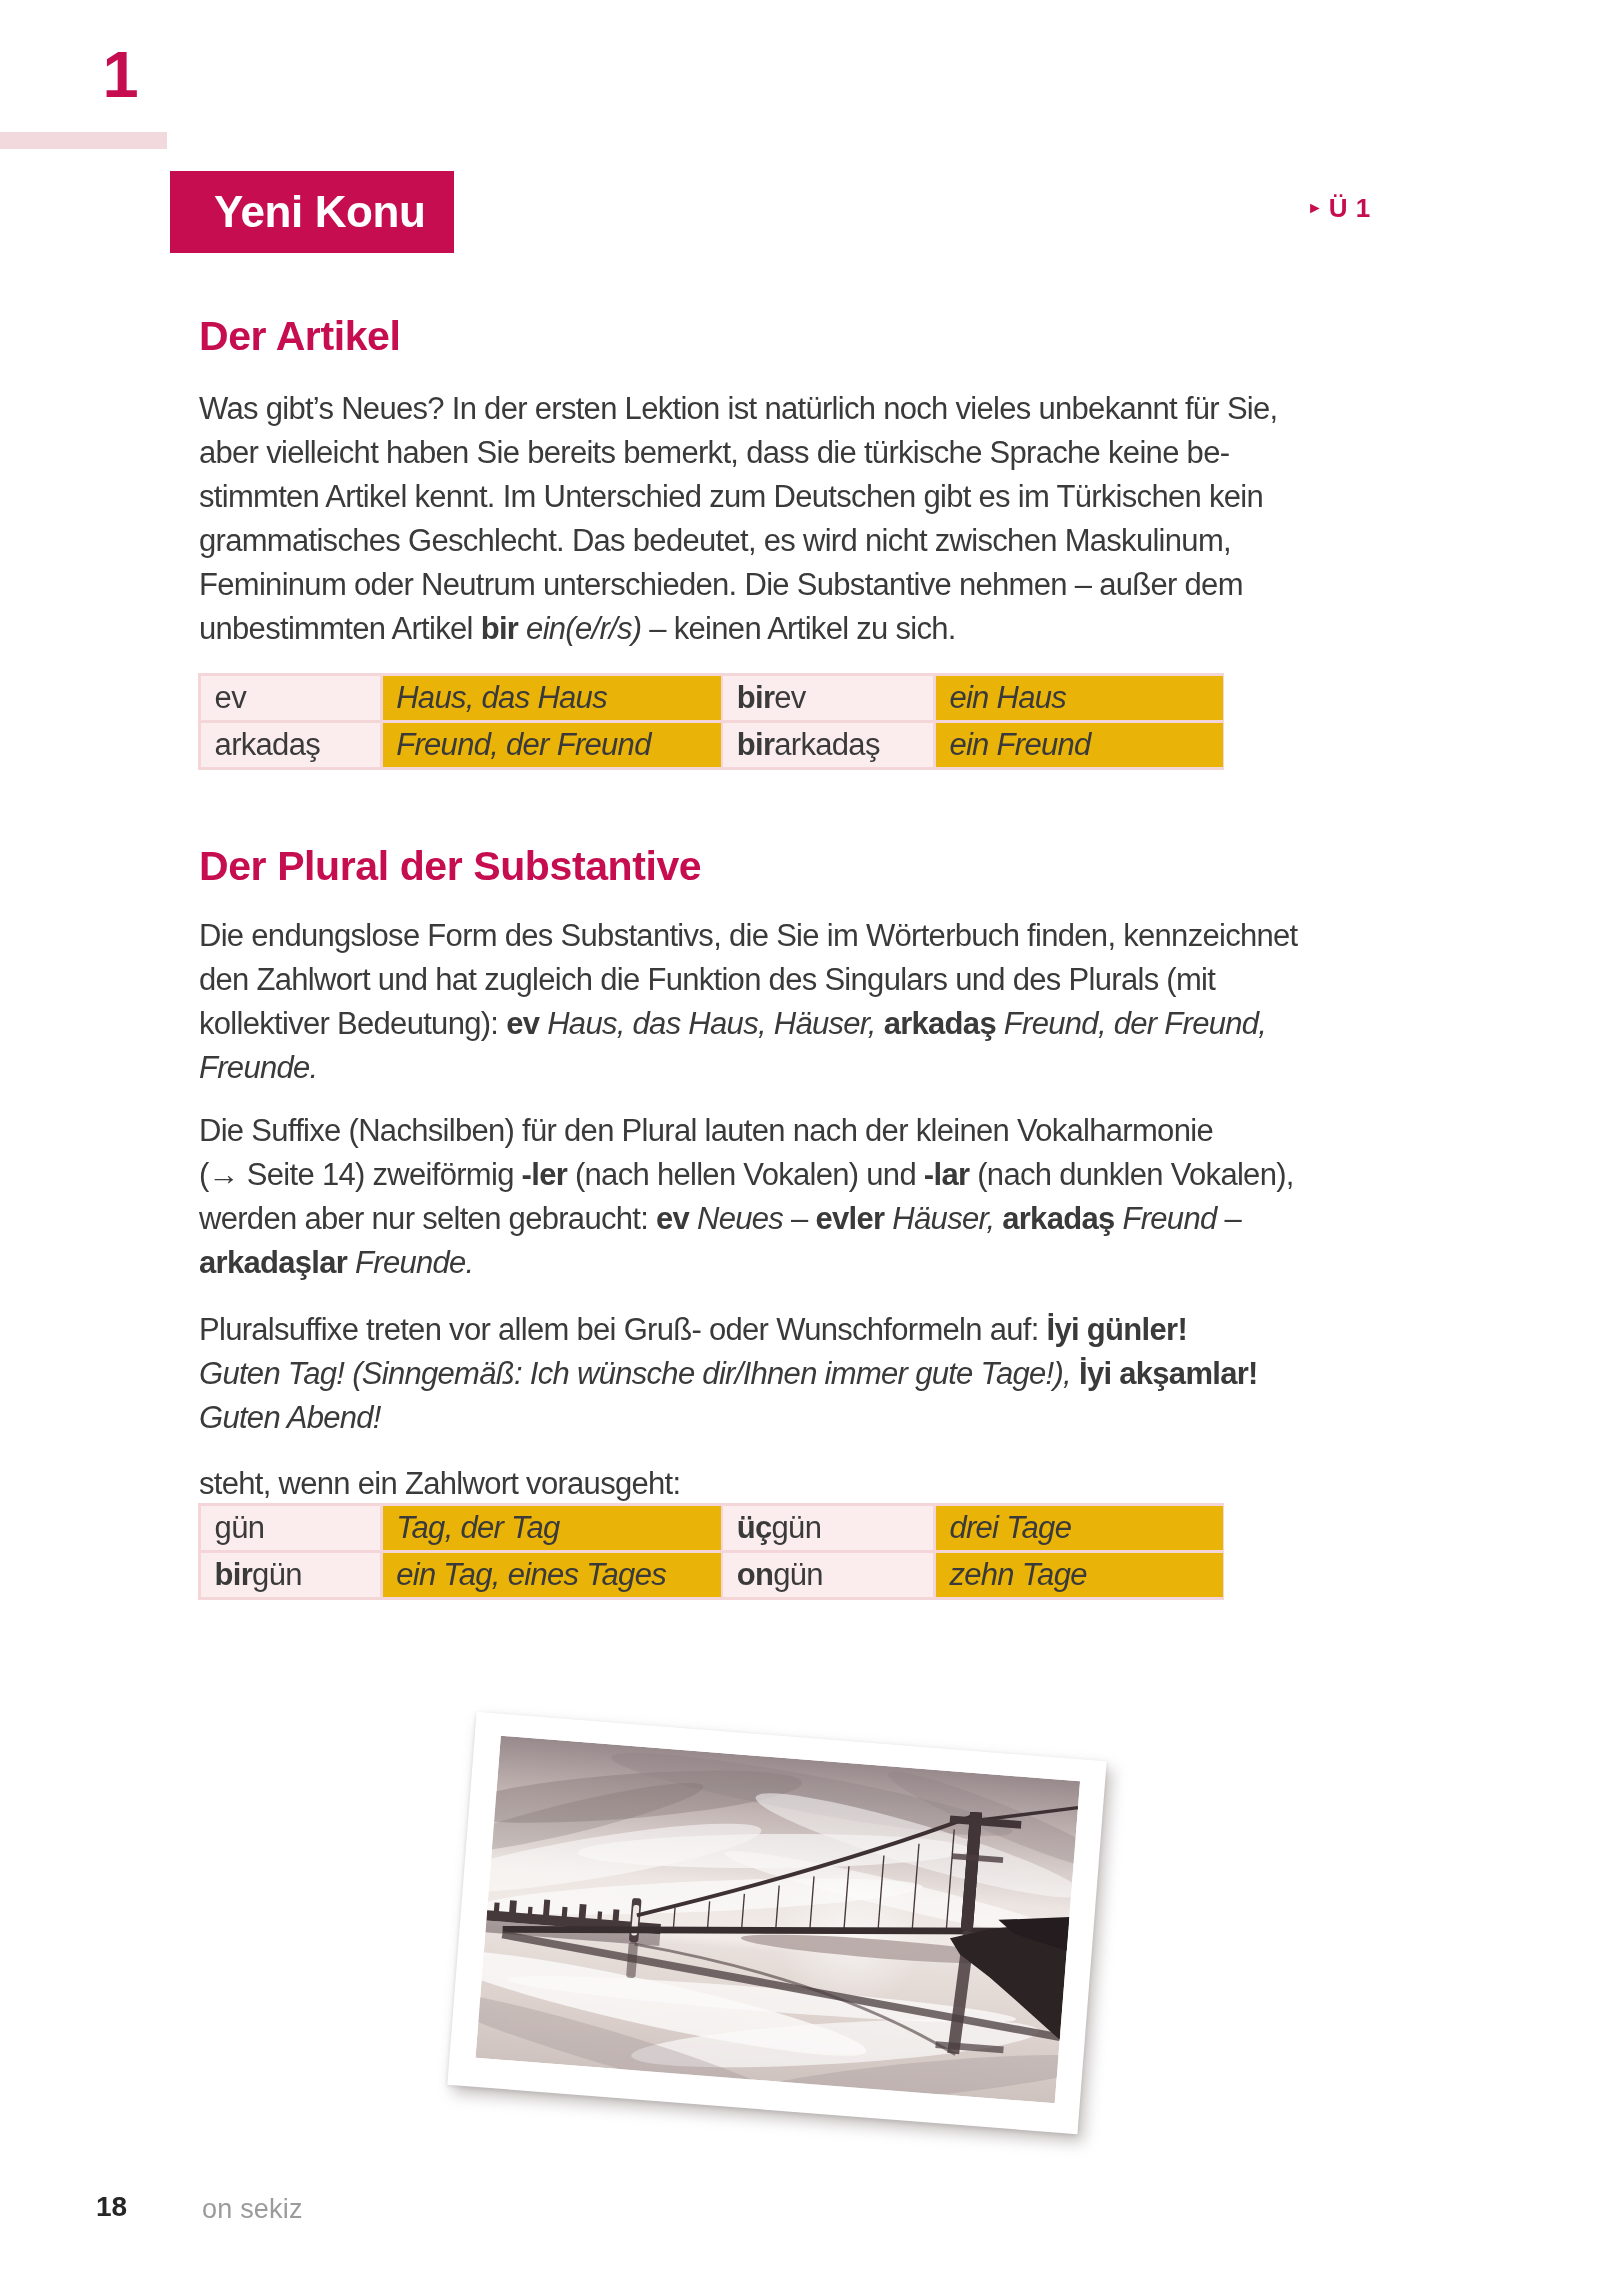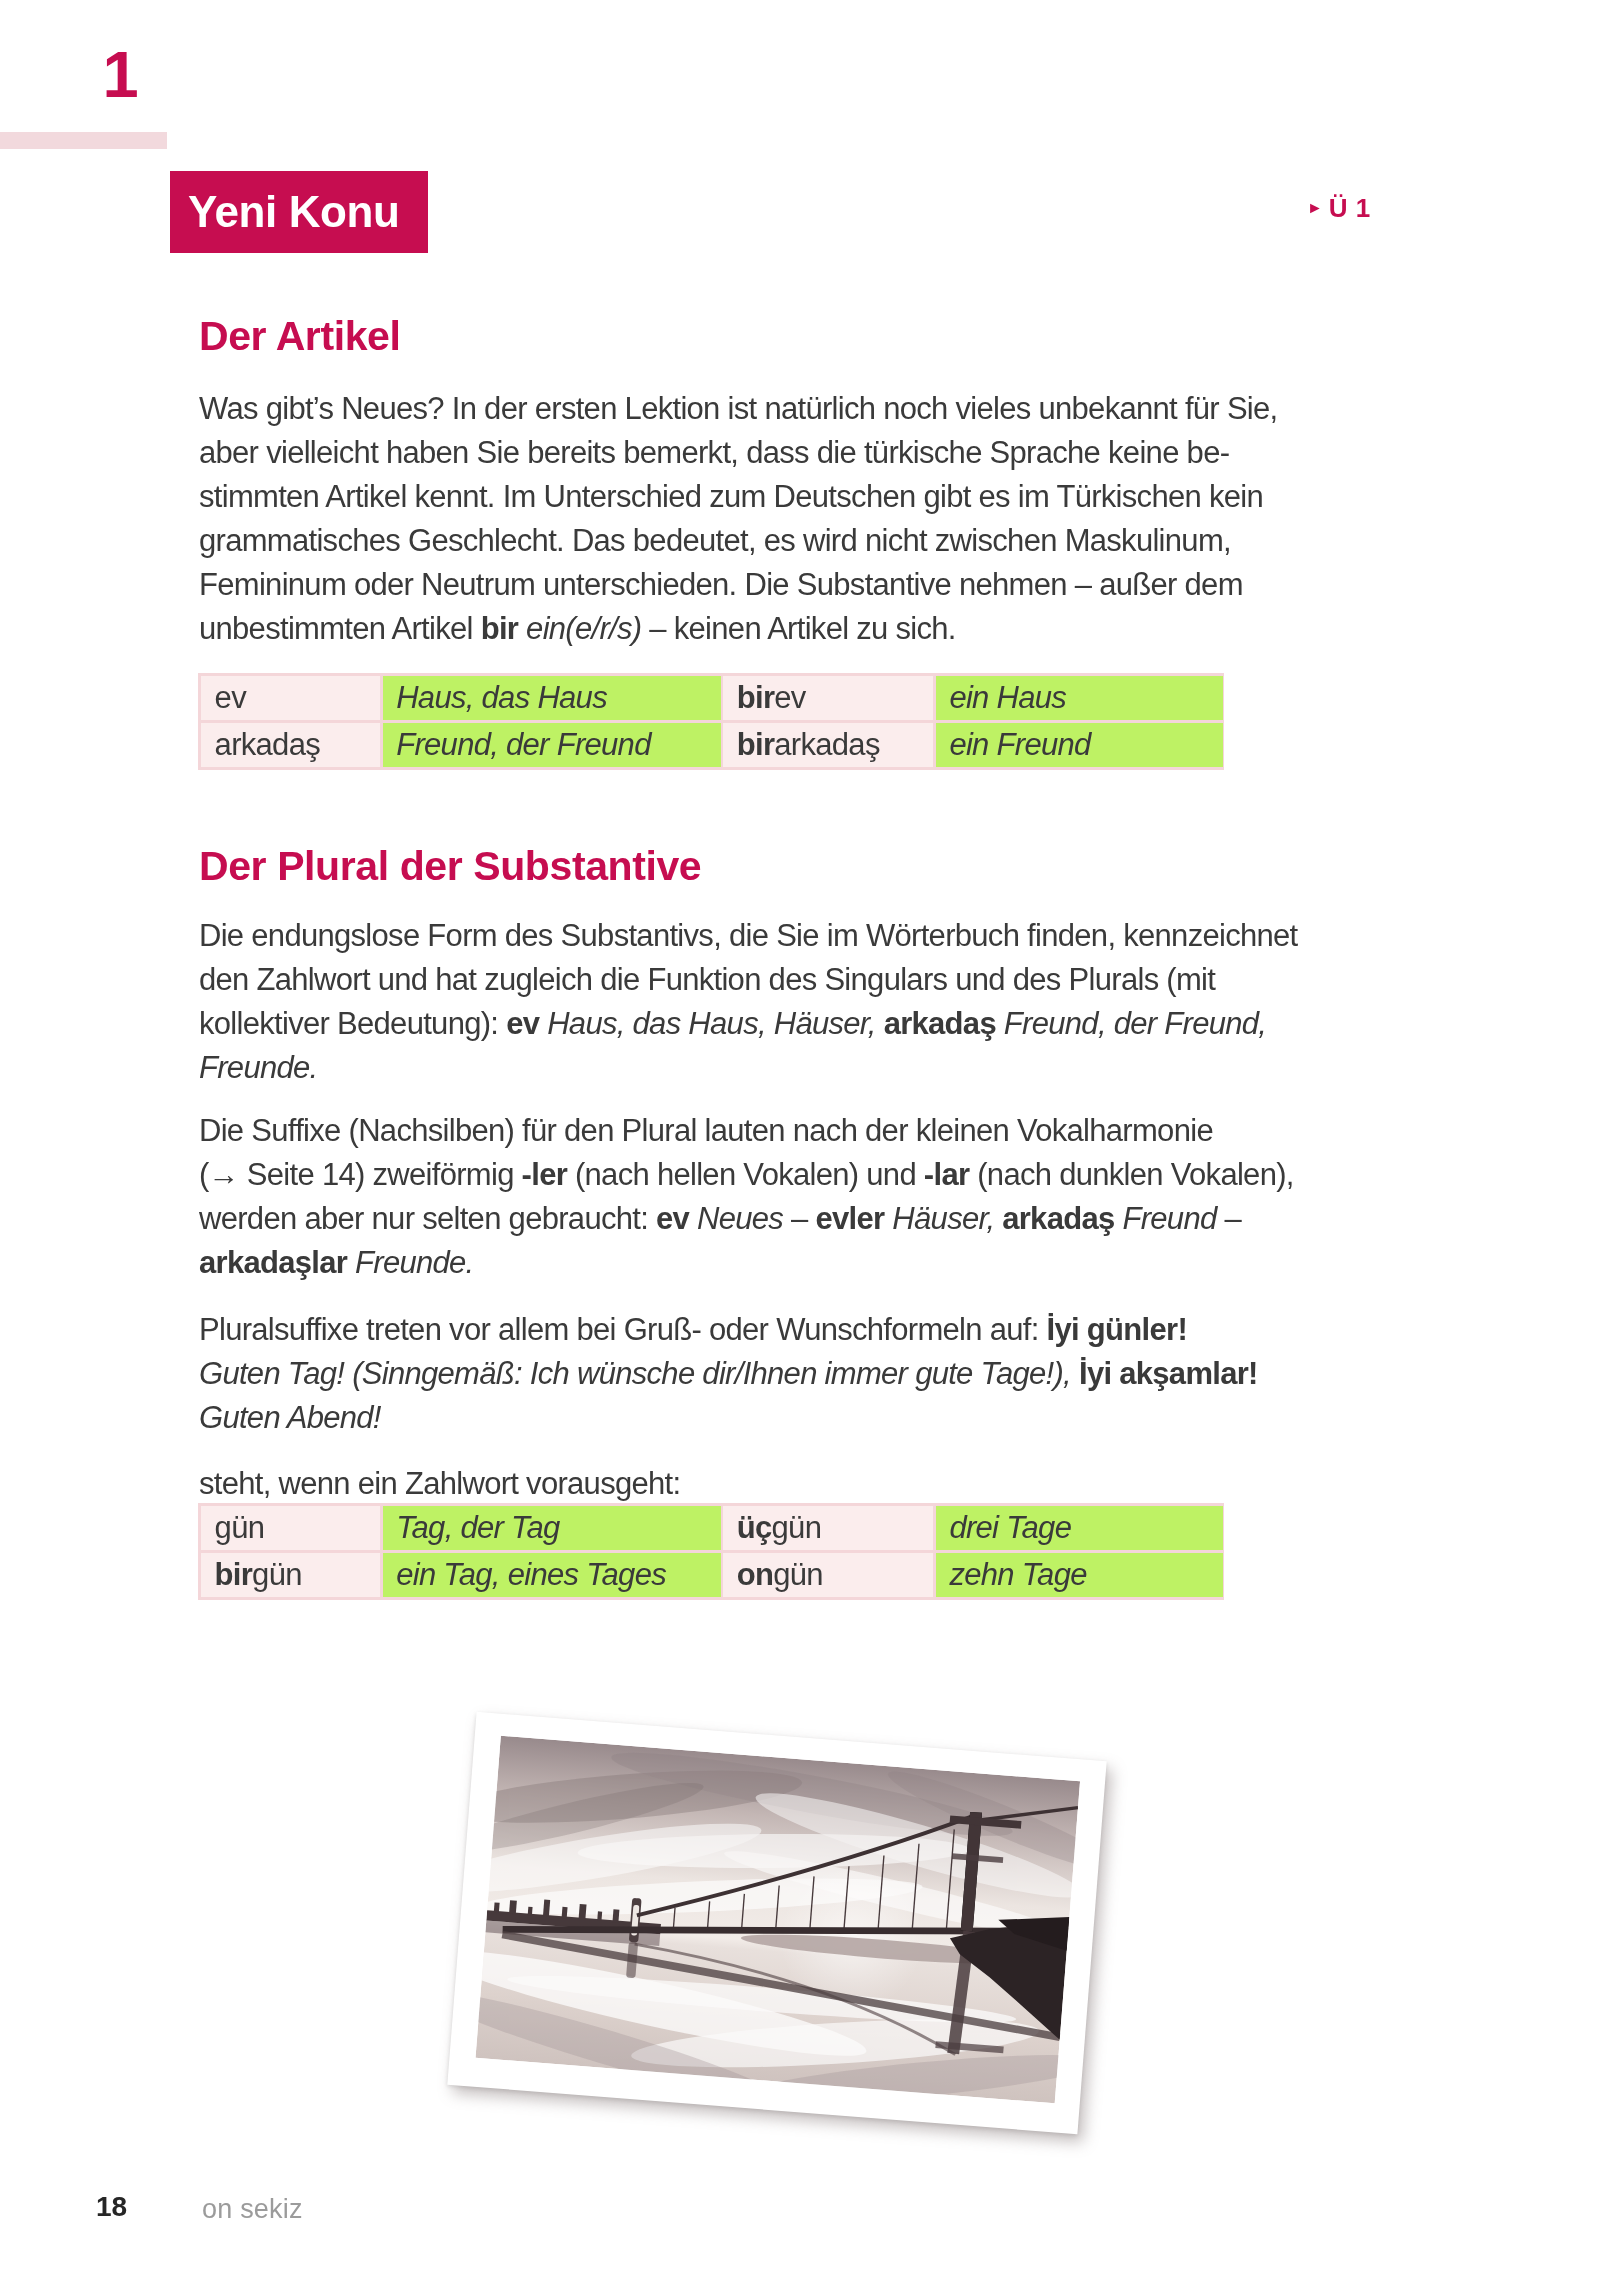--- a/index.html
+++ b/index.html
@@ -19,23 +19,23 @@
   .chapter-number{
     position:absolute;left:95px;top:41px;width:51px;
     font-size:65px;line-height:68px;font-weight:bold;color:var(--accent);
     text-align:center;
   }
   .pink-band{
     position:absolute;left:0;top:132px;width:167px;height:17px;
     background:var(--band);
   }
   .yeni-konu-box{
-    position:absolute;left:170px;top:171px;width:258px;height:82px;
+    position:absolute;left:170px;top:171px;width:284px;height:82px;
     background:var(--accent);display:flex;align-items:center;
-    padding-left:18px;box-sizing:border-box;
+    padding-left:44px;box-sizing:border-box;
   }
   .yeni-konu-box .label{
     color:#ffffff;font-weight:bold;font-size:44px;letter-spacing:-0.4px;
   }
   .exercise-ref{
     position:absolute;left:1307px;top:192px;display:flex;align-items:center;
     color:var(--accent);font-weight:bold;
   }
   .exercise-ref .arrow{font-size:16px;margin-right:6px;line-height:32px;}
   .exercise-ref .lbl{font-size:26px;line-height:32px;letter-spacing:0.4px;}
@@ -60,21 +60,21 @@
   #slot-p4{left:199px;top:1308px;}
   #slot-p5{left:199px;top:1462px;}
   #slot-t2{left:198px;top:1503px;}
   
   .gram-table{
     position:absolute;width:1026px;box-sizing:border-box;
     display:grid;grid-template-columns:179px 338px 210px 287px;
     gap:2.6px;border:3.4px solid var(--tbl-border);background:var(--tbl-border);
   }
   .gram-table .cell{
-    background:#bef264;height:44px;display:flex;align-items:center;
+    background:#eab308;height:44px;display:flex;align-items:center;
     padding-left:13.6px;font-size:31px;letter-spacing:-0.7px;color:var(--body-col);
     white-space:nowrap;overflow:hidden;
   }
   .gram-table .cell.shade{background:var(--tbl-shade);}
   .gram-table .cell b{font-weight:bold;}
   .gram-table .cell i{font-style:italic;}
   
   .photo-frame{
     position:absolute;left:461px;top:1736px;width:632px;height:374px;
     background:#ffffff;transform:rotate(4.5deg);box-sizing:border-box;

